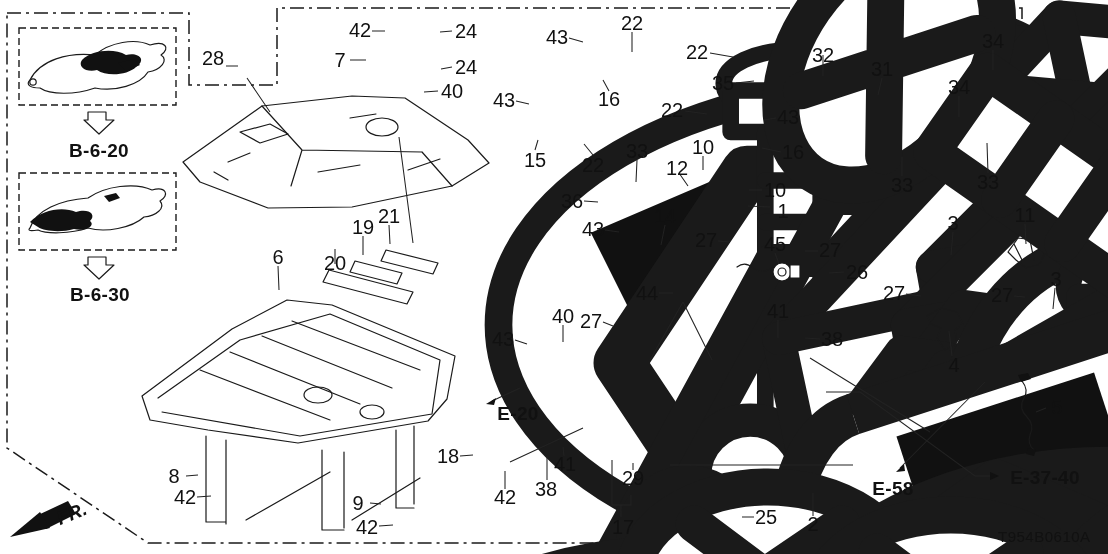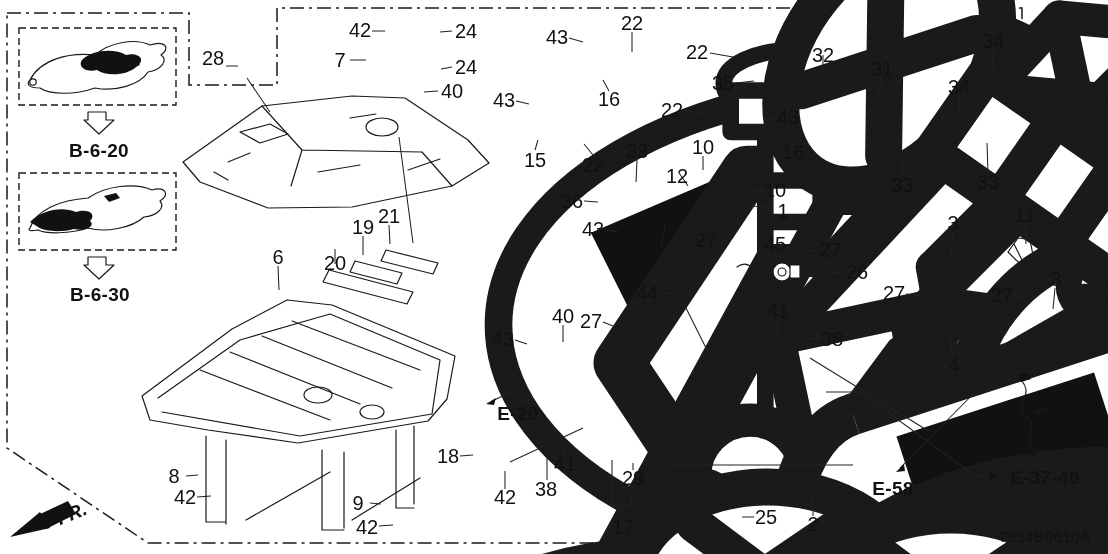--- a/index.html
+++ b/index.html
@@ -283,21 +283,21 @@
       <div class="callout" style="left: 882px; top: 69px;">31</div>
       <div class="callout" style="left: 993px; top: 41px;">34</div>
       <div class="callout" style="left: 959px; top: 87px;">34</div>
       <div class="callout" style="left: 902px; top: 185px;">33</div>
       <div class="callout" style="left: 988px; top: 182px;">33</div>
       <div class="callout" style="left: 672px; top: 110px;">22</div>
       <div class="callout" style="left: 788px; top: 117px;">43</div>
       <div class="callout" style="left: 793px; top: 152px;">16</div>
       <div class="callout" style="left: 637px; top: 151px;">33</div>
       <div class="callout" style="left: 703px; top: 147px;">10</div>
-      <div class="callout" style="left: 677px; top: 176px;">12</div>
+      <div class="callout" style="left: 677px; top: 168px;">12</div>
       <div class="callout" style="left: 572px; top: 201px;">36</div>
       <div class="callout" style="left: 775px; top: 190px;">10</div>
       <div class="callout" style="left: 783px; top: 211px;">1</div>
       <div class="callout" style="left: 593px; top: 229px;">43</div>
       <div class="callout" style="left: 665px; top: 216px;">14</div>
       <div class="callout" style="left: 706px; top: 240px;">27</div>
       <div class="callout" style="left: 775px; top: 244px;">45</div>
       <div class="callout" style="left: 830px; top: 250px;">27</div>
       <div class="callout" style="left: 857px; top: 272px;">26</div>
       <div class="callout" style="left: 647px; top: 293px;">44</div>

